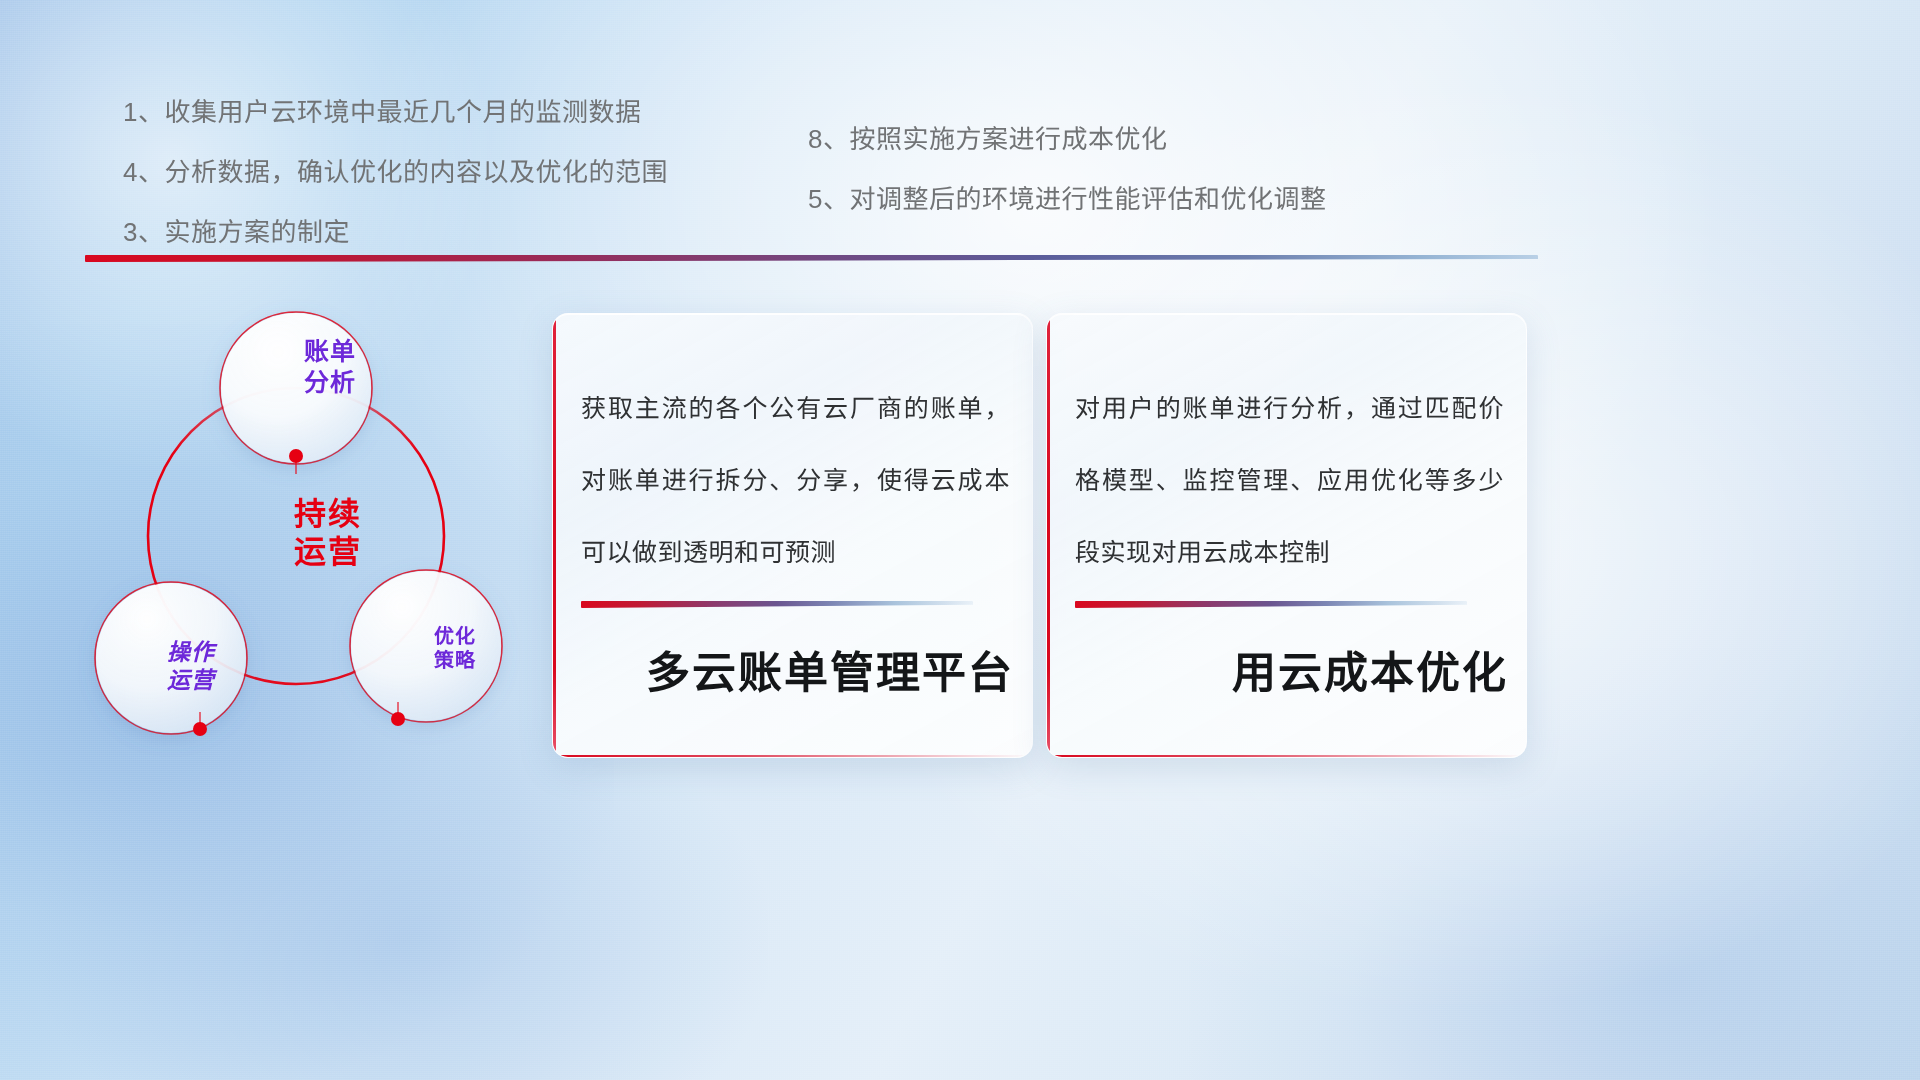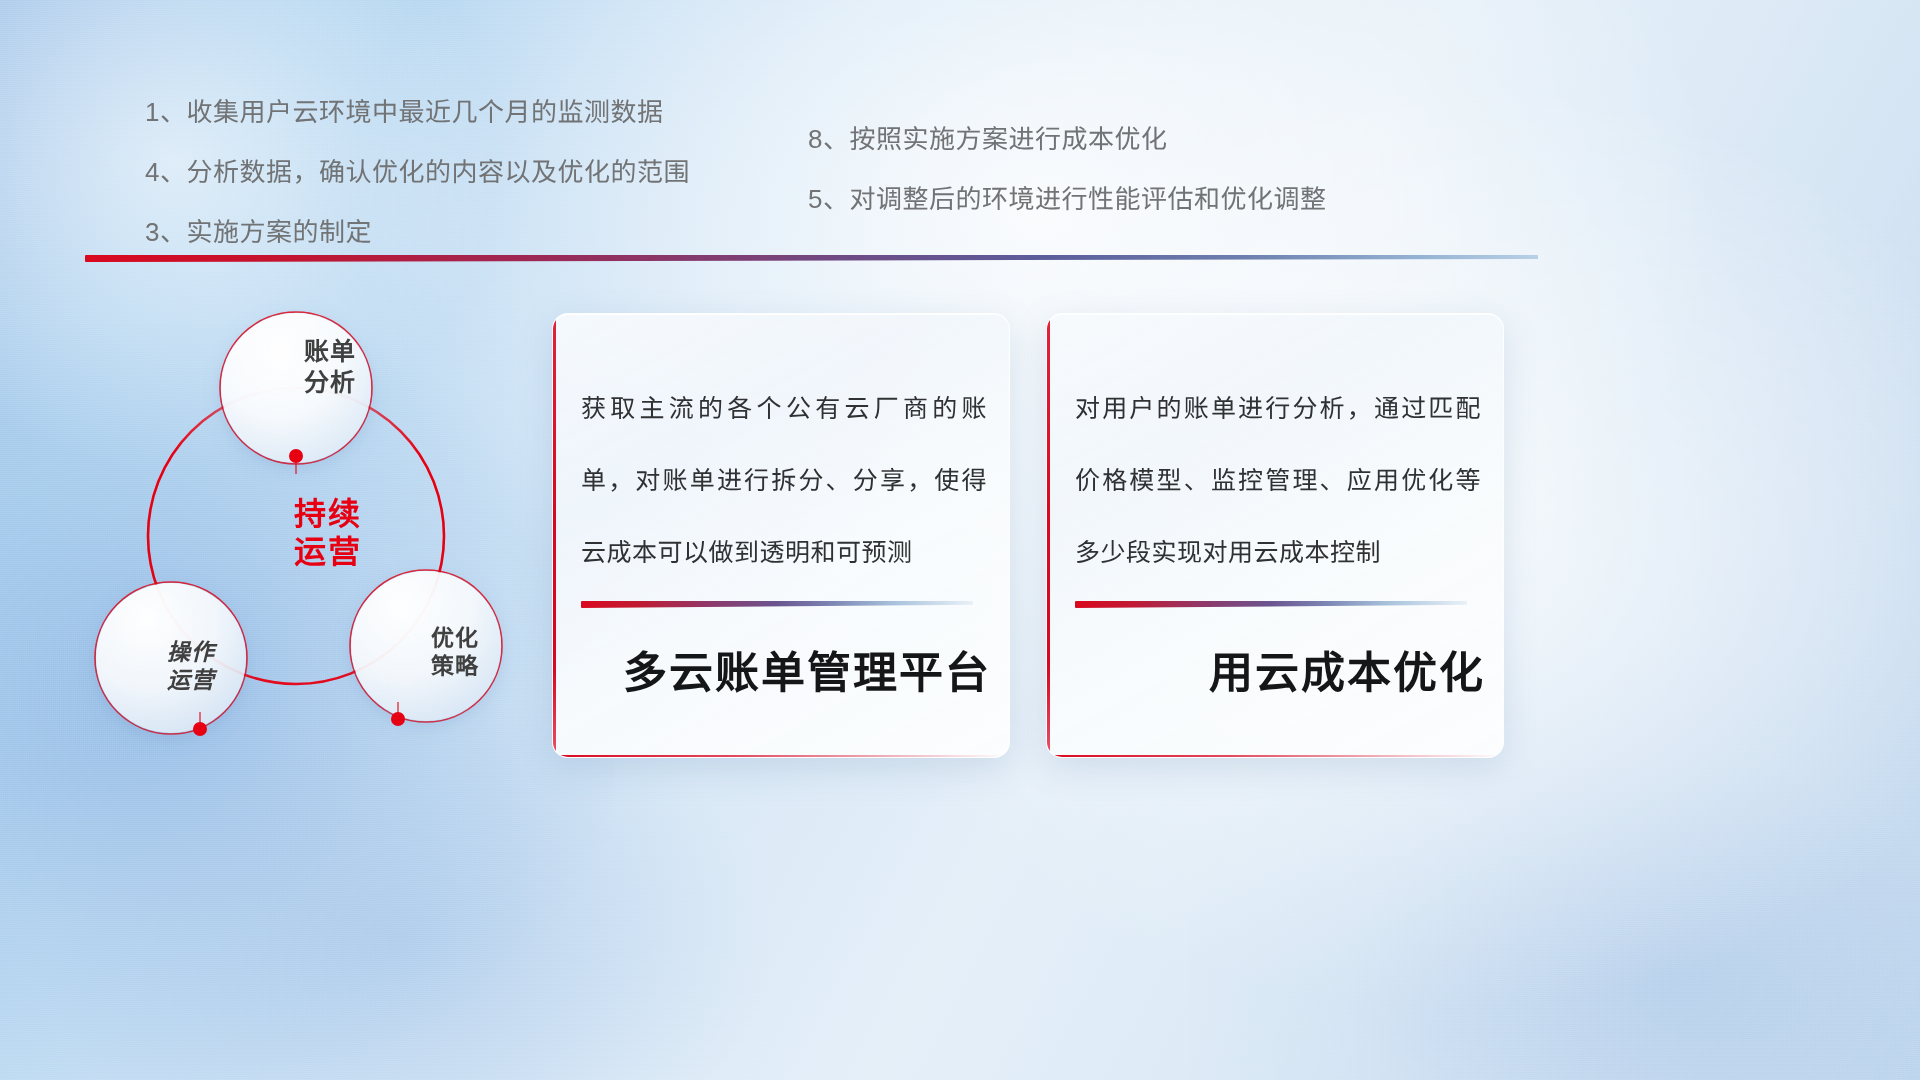--- a/index.html
+++ b/index.html
@@ -52,57 +52,58 @@
   
   #stage{position:absolute;inset:0;z-index:2;}
 
   
   .bullets{position:absolute;color:#6e7072;white-space:nowrap;}
   .bullets .row{
     font-size:26px;line-height:1;letter-spacing:.5px;
     color:#717375;font-weight:400;
   }
   #bullets-left{left:123px;top:99px;}
-  #bullets-left .row{margin-bottom:34px;margin-left:22px;}
+  #bullets-left .row{margin-bottom:34px;}
   #bullets-right{left:808px;top:126px;}
   #bullets-right .row{margin-bottom:34px;}
 
   
   #top-rule{
     position:absolute;left:85px;top:255px;width:1453px;height:7px;
     background:linear-gradient(90deg,#d9081f 0%, #c21430 14%, #9a2a57 32%,
                                #6f4a84 52%, #5b5d9b 66%, #6d7fae 80%, #95b4d4 92%, #b9d0e6 100%);
     clip-path:polygon(0 0,100% 0,100% 58%,0 100%);
     border-radius:1px;
   }
 
   
   #venn{position:absolute;left:78px;top:288px;width:470px;height:478px;}
   #venn svg{position:absolute;left:0;top:0;}
   .venn-label{
-    position:absolute;text-align:center;color:#404040;
+    position:absolute;text-align:center;color:#6d28d9;
     font-weight:700;line-height:1.22;letter-spacing:1px;
     pointer-events:none;
   }
   #lbl-top{left:182px;top:48px;width:140px;font-size:25px;}
   #lbl-center{left:165px;top:200px;width:170px;font-size:32px;color:#e60012;
               font-weight:700;line-height:1.18;letter-spacing:2px;margin-top:8px;}
   #lbl-bl{left:48px;top:350px;width:130px;font-size:23px;font-style:italic;}
-  #lbl-br{left:312px;top:336px;width:130px;font-size:23px;}
+  #lbl-br{left:312px;top:336px;width:130px;font-size:20px;}
 
   
   .card{
     position:absolute;top:313px;width:456px;height:443px;
     border-radius:16px;
     background:linear-gradient(152deg,
       rgba(247,250,253,.93) 0%, rgba(241,246,251,.90) 30%,
       rgba(248,251,253,.95) 58%, rgba(252,253,254,.97) 100%);
     box-shadow:0 10px 34px rgba(80,120,165,.17), inset 0 1px 0 rgba(255,255,255,.9);
     border:1px solid rgba(255,255,255,.75);
     overflow:hidden;
+    padding-left:23px;
   }
   .card::before{
     content:"";position:absolute;left:0;top:0;bottom:0;width:3px;
     background:linear-gradient(180deg,#e0233c 0%, #d9081f 45%, #d9081f 80%, #e8526a 100%);
   }
   .card::after{
     content:"";position:absolute;left:0;right:0;bottom:0;height:2px;
     background:linear-gradient(90deg,#d9081f 0%, #e04a5f 40%, rgba(224,74,95,.35) 78%, rgba(224,74,95,0) 100%);
   }
   #card-1{left:552px;}

